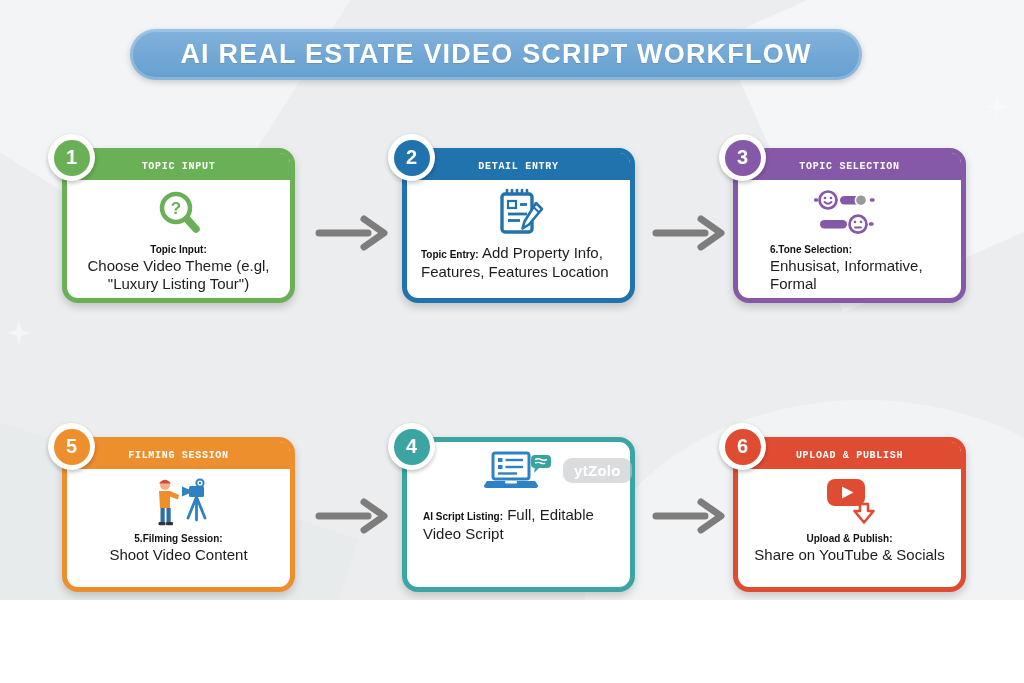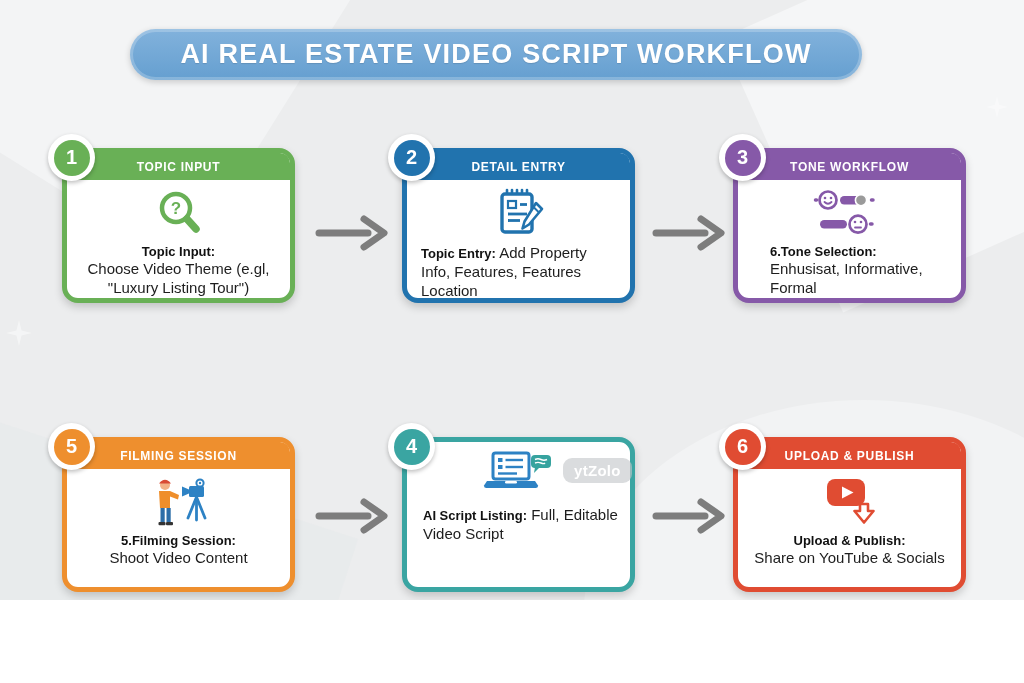--- a/index.html
+++ b/index.html
@@ -28,30 +28,30 @@
 
   
   .card{position:absolute;width:233px;height:155px;background:#fff;
     border:5px solid var(--c);border-radius:16px;box-sizing:border-box;
     box-shadow:0 4px 9px rgba(0,0,0,.18);}
   .c1{left:62px;top:148px}.c2{left:402px;top:148px}.c3{left:733px;top:148px}
   .c5{left:62px;top:437px}.c4{left:402px;top:437px}.c6{left:733px;top:437px}
 
   .card-header{height:27px;background:var(--c);border-radius:10px 10px 0 0;
     display:flex;align-items:center;justify-content:center;color:#fff;
-    font-weight:bold;font-size:12px;letter-spacing:.7px;}
+    font-weight:bold;font-size:10px;letter-spacing:.7px;font-family:Liberation Mono, monospace;}
   .badge{position:absolute;left:-19px;top:-19px;width:47px;height:47px;background:#fff;
     border-radius:50%;display:flex;align-items:center;justify-content:center;
     box-shadow:0 2px 4px rgba(0,0,0,.25);z-index:3;}
   .badge-inner{width:36px;height:36px;border-radius:50%;background:var(--c);color:#fff;
     display:flex;align-items:center;justify-content:center;font-size:20px;font-weight:bold;}
 
   .icon-wrap{height:60px;display:flex;align-items:center;justify-content:center;margin-top:3px;}
   .desc{margin:1px 10px 0;font-size:15px;color:#1d1d1d;line-height:1.26;}
-  .desc strong{font-size:13px;color:#111;}
+  .desc strong{font-size:10px;color:#111;}
   .stack .desc strong{display:block;}
   .center .desc{text-align:center;}
   .c1 .desc{max-width:198px;margin-left:auto;margin-right:auto;}
   .c3 .desc{margin-left:32px;margin-right:8px;}
   .c2 .desc{margin-left:14px;margin-right:12px;}
   .c4 .desc{margin-left:16px;margin-right:12px;}
 
   
   .arrow{position:absolute;width:85px;height:46px;}
   .a1{left:312px;top:210px}.a2{left:649px;top:210px}
@@ -117,21 +117,21 @@
         <line x1="44" y1="20.5" x2="49.5" y2="26" stroke="var(--c)" stroke-width="2"></line>
       </svg>
     </div>
     <p class="desc"><strong>Topic Entry:</strong><span> Add Property Info, Features, Features Location</span></p>
   </div>
 
   <div class="card c3 stack" style="--c: #8659a8;">
     <div class="badge">
       <div class="badge-inner">3</div>
     </div>
-    <div class="card-header">TONE WORKFLOW</div>
+    <div class="card-header">TOPIC SELECTION</div>
     <div class="icon-wrap">
       <svg width="76" height="48" viewBox="0 0 76 48">
         <line x1="3.5" y1="11" x2="4.5" y2="11" stroke="var(--c)" stroke-width="3.5" stroke-linecap="round"></line>
         <circle cx="16" cy="11" r="8.5" fill="#fff" stroke="var(--c)" stroke-width="2.7"></circle>
         <circle cx="13" cy="9" r="1.3" fill="var(--c)"></circle>
         <circle cx="19" cy="9" r="1.3" fill="var(--c)"></circle>
         <path d="M12.5,13 Q16,16.5 19.5,13" fill="none" stroke="var(--c)" stroke-width="1.8" stroke-linecap="round"></path>
         <rect x="28" y="7" width="27" height="8.5" rx="4.2" fill="var(--c)"></rect>
         <circle cx="49" cy="11.2" r="5.6" fill="#9a9a9a" stroke="#fff" stroke-width="1.6"></circle>
         <line x1="59.5" y1="11" x2="61" y2="11" stroke="var(--c)" stroke-width="3.5" stroke-linecap="round"></line>

